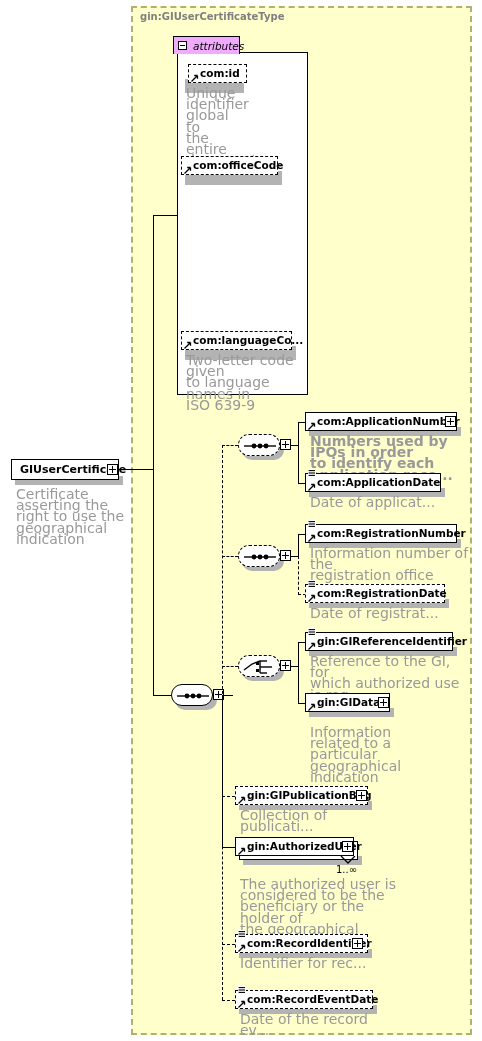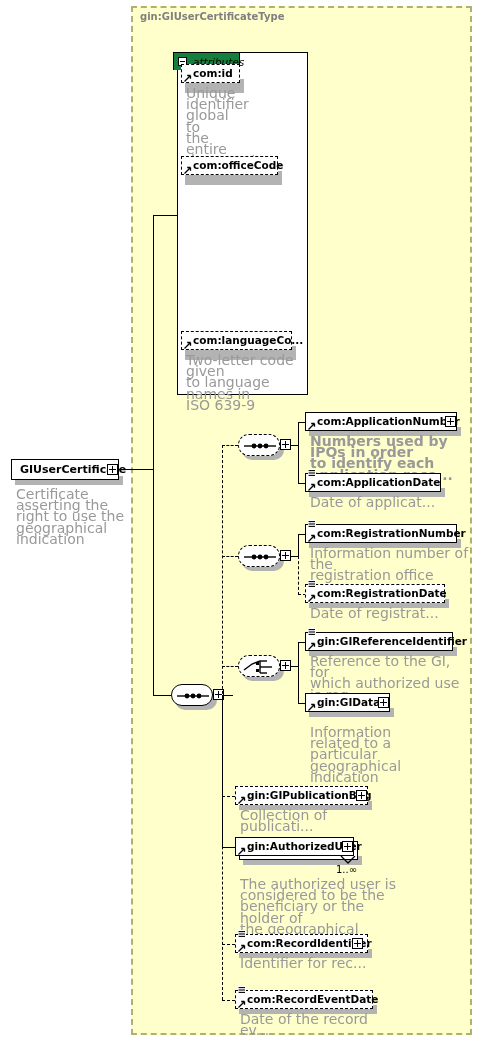--- a/index.html
+++ b/index.html
@@ -27,27 +27,26 @@
 
   
   .attr-box{
     position:absolute;
     background:#ffffff;
     border:1px solid #000000;
     box-sizing:border-box;
   }
   .attr-tab{
     position:absolute;
-    background:#15803d;
+    background:#f0abfc;
     border:1px solid #000000;
     border-bottom:none;
     box-sizing:border-box;
     display:flex;align-items:center;
     padding-left:4px;
-    margin-top:16px;
   }
   .attr-tab .lbl{
     font-size:10.5px;font-style:italic;color:#000;margin-left:6px;white-space:nowrap;
   }
   .expander{
     width:9px;height:9px;border:1px solid #000;background:#fff;
     display:inline-block;position:relative;box-sizing:border-box;flex:0 0 auto;
   }
   .expander:before{
     content:"";position:absolute;left:1px;right:1px;top:3px;height:1px;background:#000;
@@ -139,21 +138,21 @@
   <div class="type-panel" style="left:131px;top:6px;width:341px;height:1029px;"></div>
   <div class="type-label" style="left:140px;top:11px;">gin:GIUserCertificateType</div>
 
   <div class="attr-box" style="left:177px;top:52px;width:131px;height:343px;"></div>
   <div class="attr-tab" style="left:173px;top:36px;width:67px;height:18px;">
     <span class="expander"></span>
     <span class="lbl">attributes</span>
   </div>
 
   <div class="shadow" style="left:185px;top:79px;width:59px;height:14px;"></div>
-  <div class="node dashed" style="left:181px;top:64px;width:59px;">
+  <div class="node dashed" style="left:188px;top:64px;width:59px;">
     <svg class="refarrow" viewBox="0 0 8 8">
       <path d="M0.5 7.5 L6.5 1.5 M6.5 1.5 L3.2 1.5 M6.5 1.5 L6.5 4.8" stroke="#000" stroke-width="1.3" fill="none"></path>
     </svg>
     <span class="nm">com:id</span>
   </div>
   <div class="ann" style="left:186px;top:88px;width:56px;">Unique
 identifier
 global to
 the entire
 document</div>

